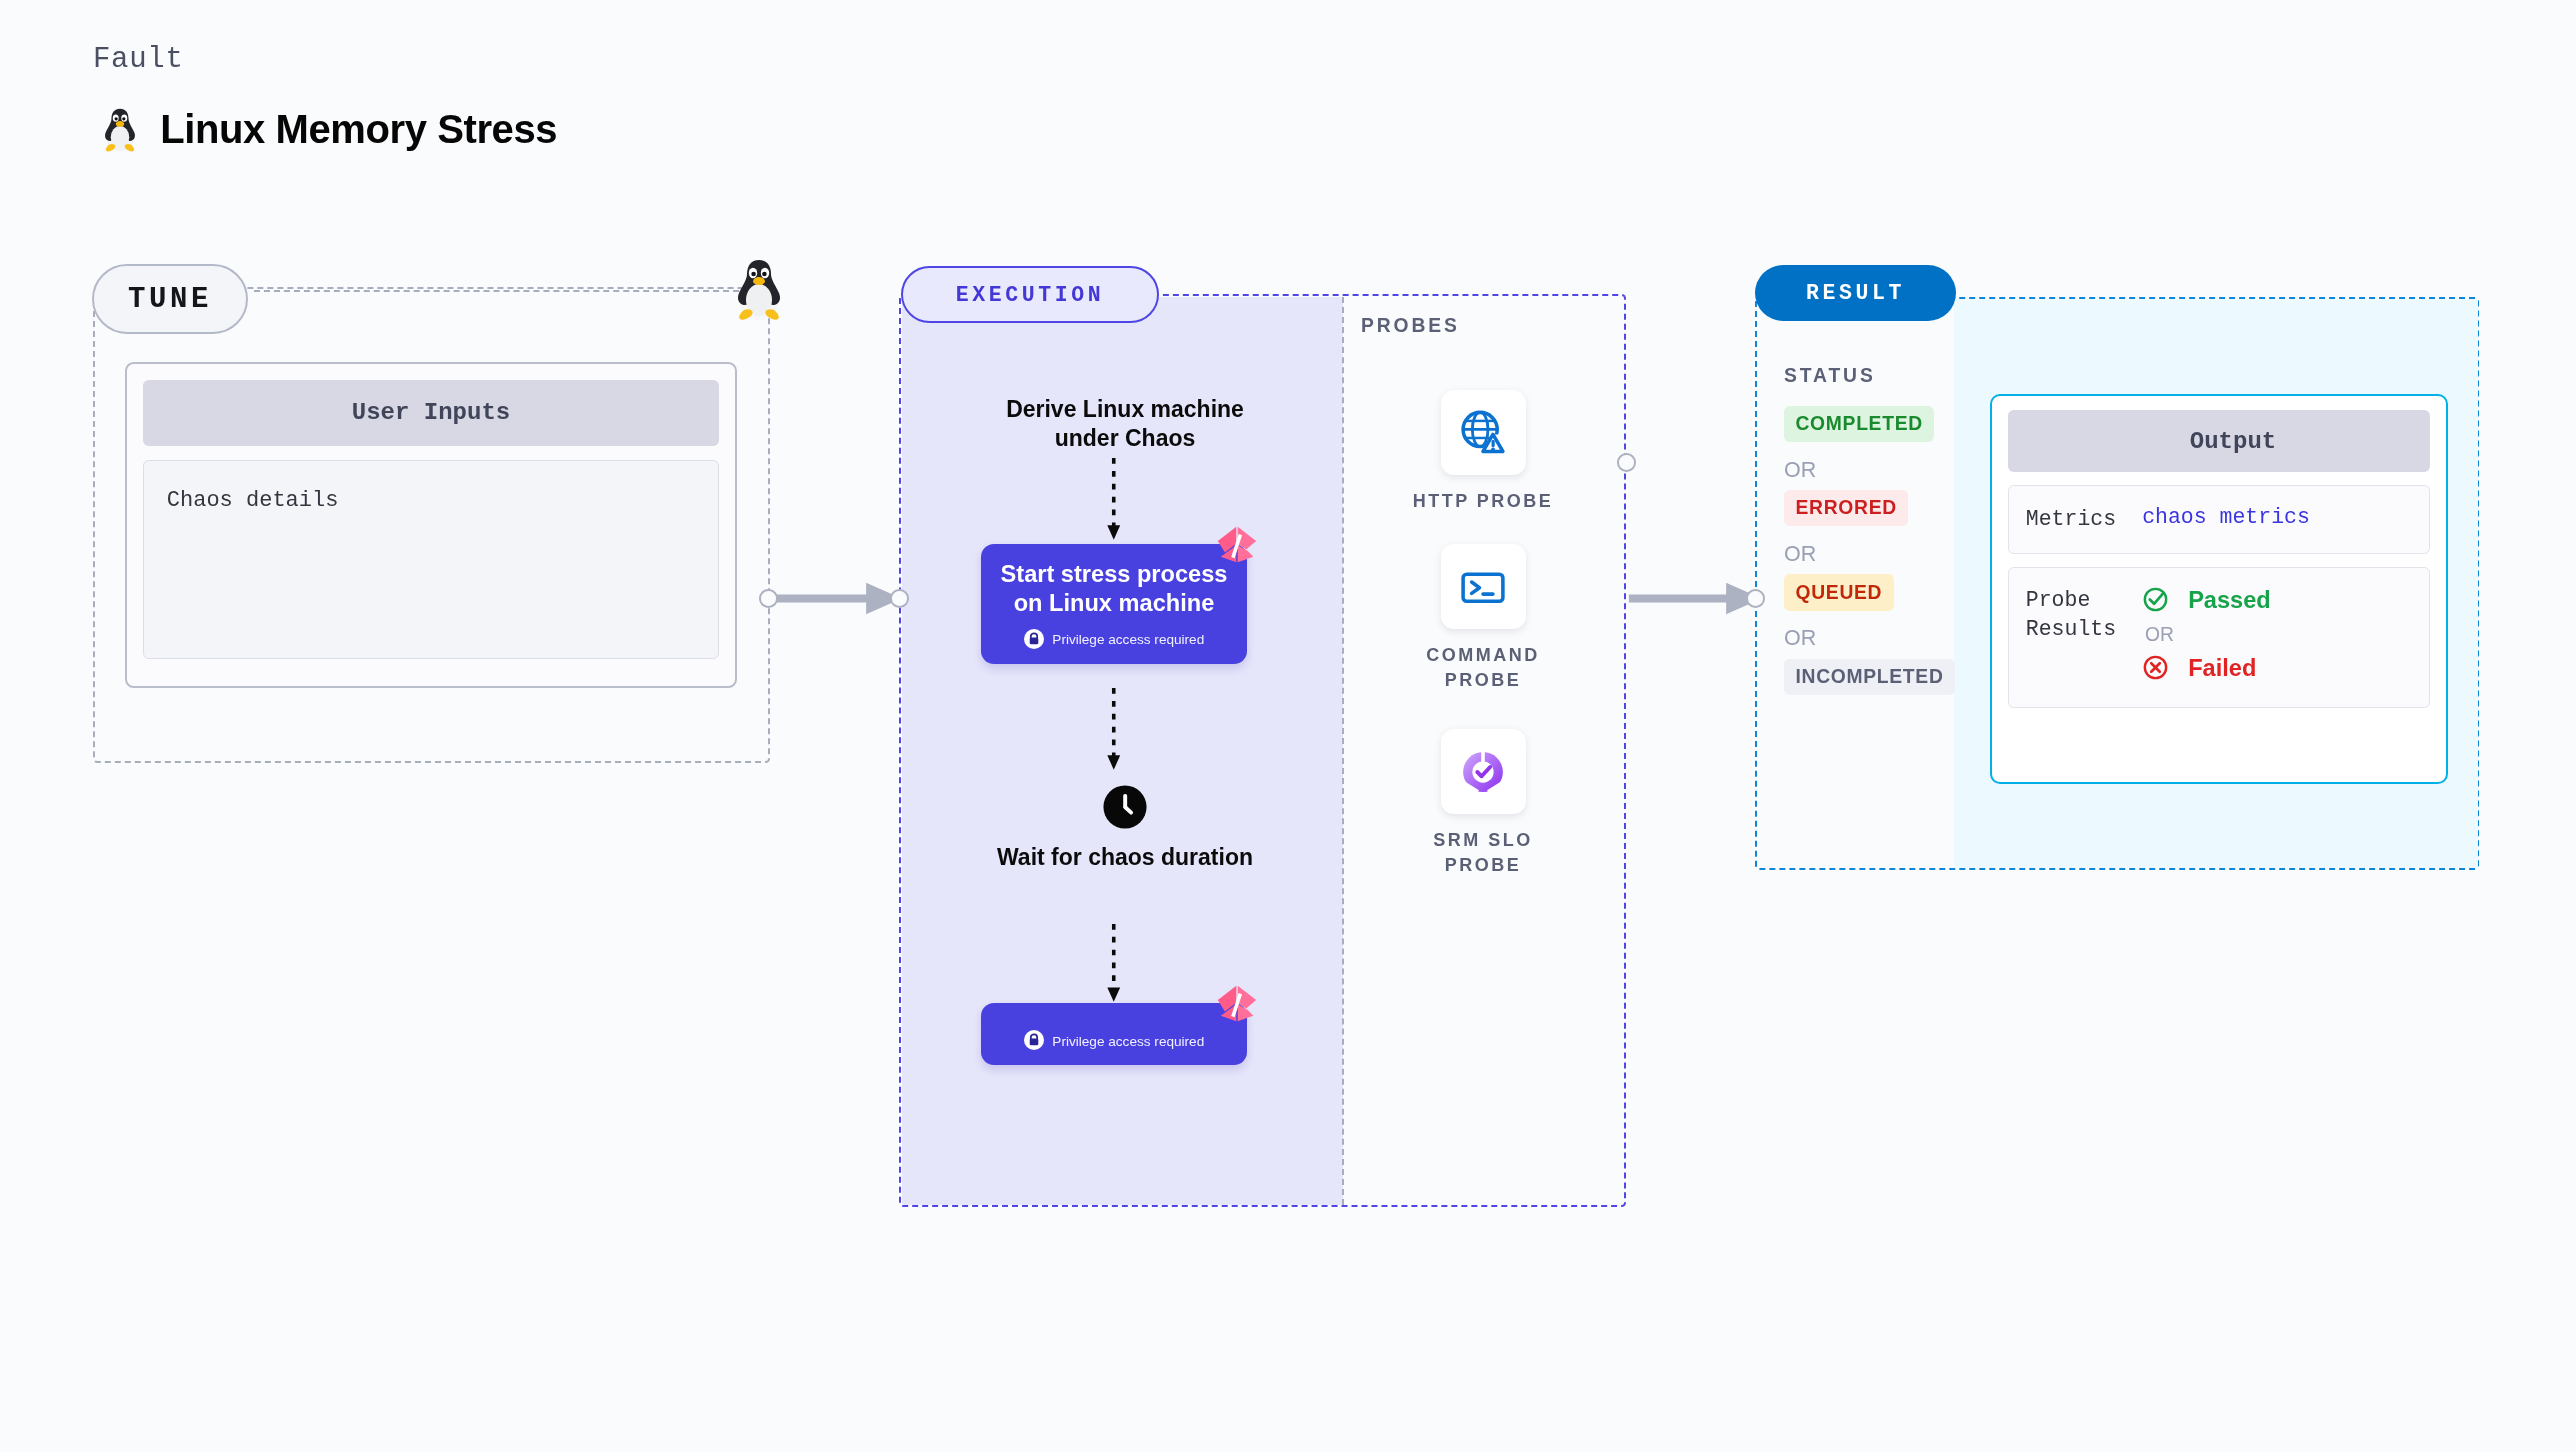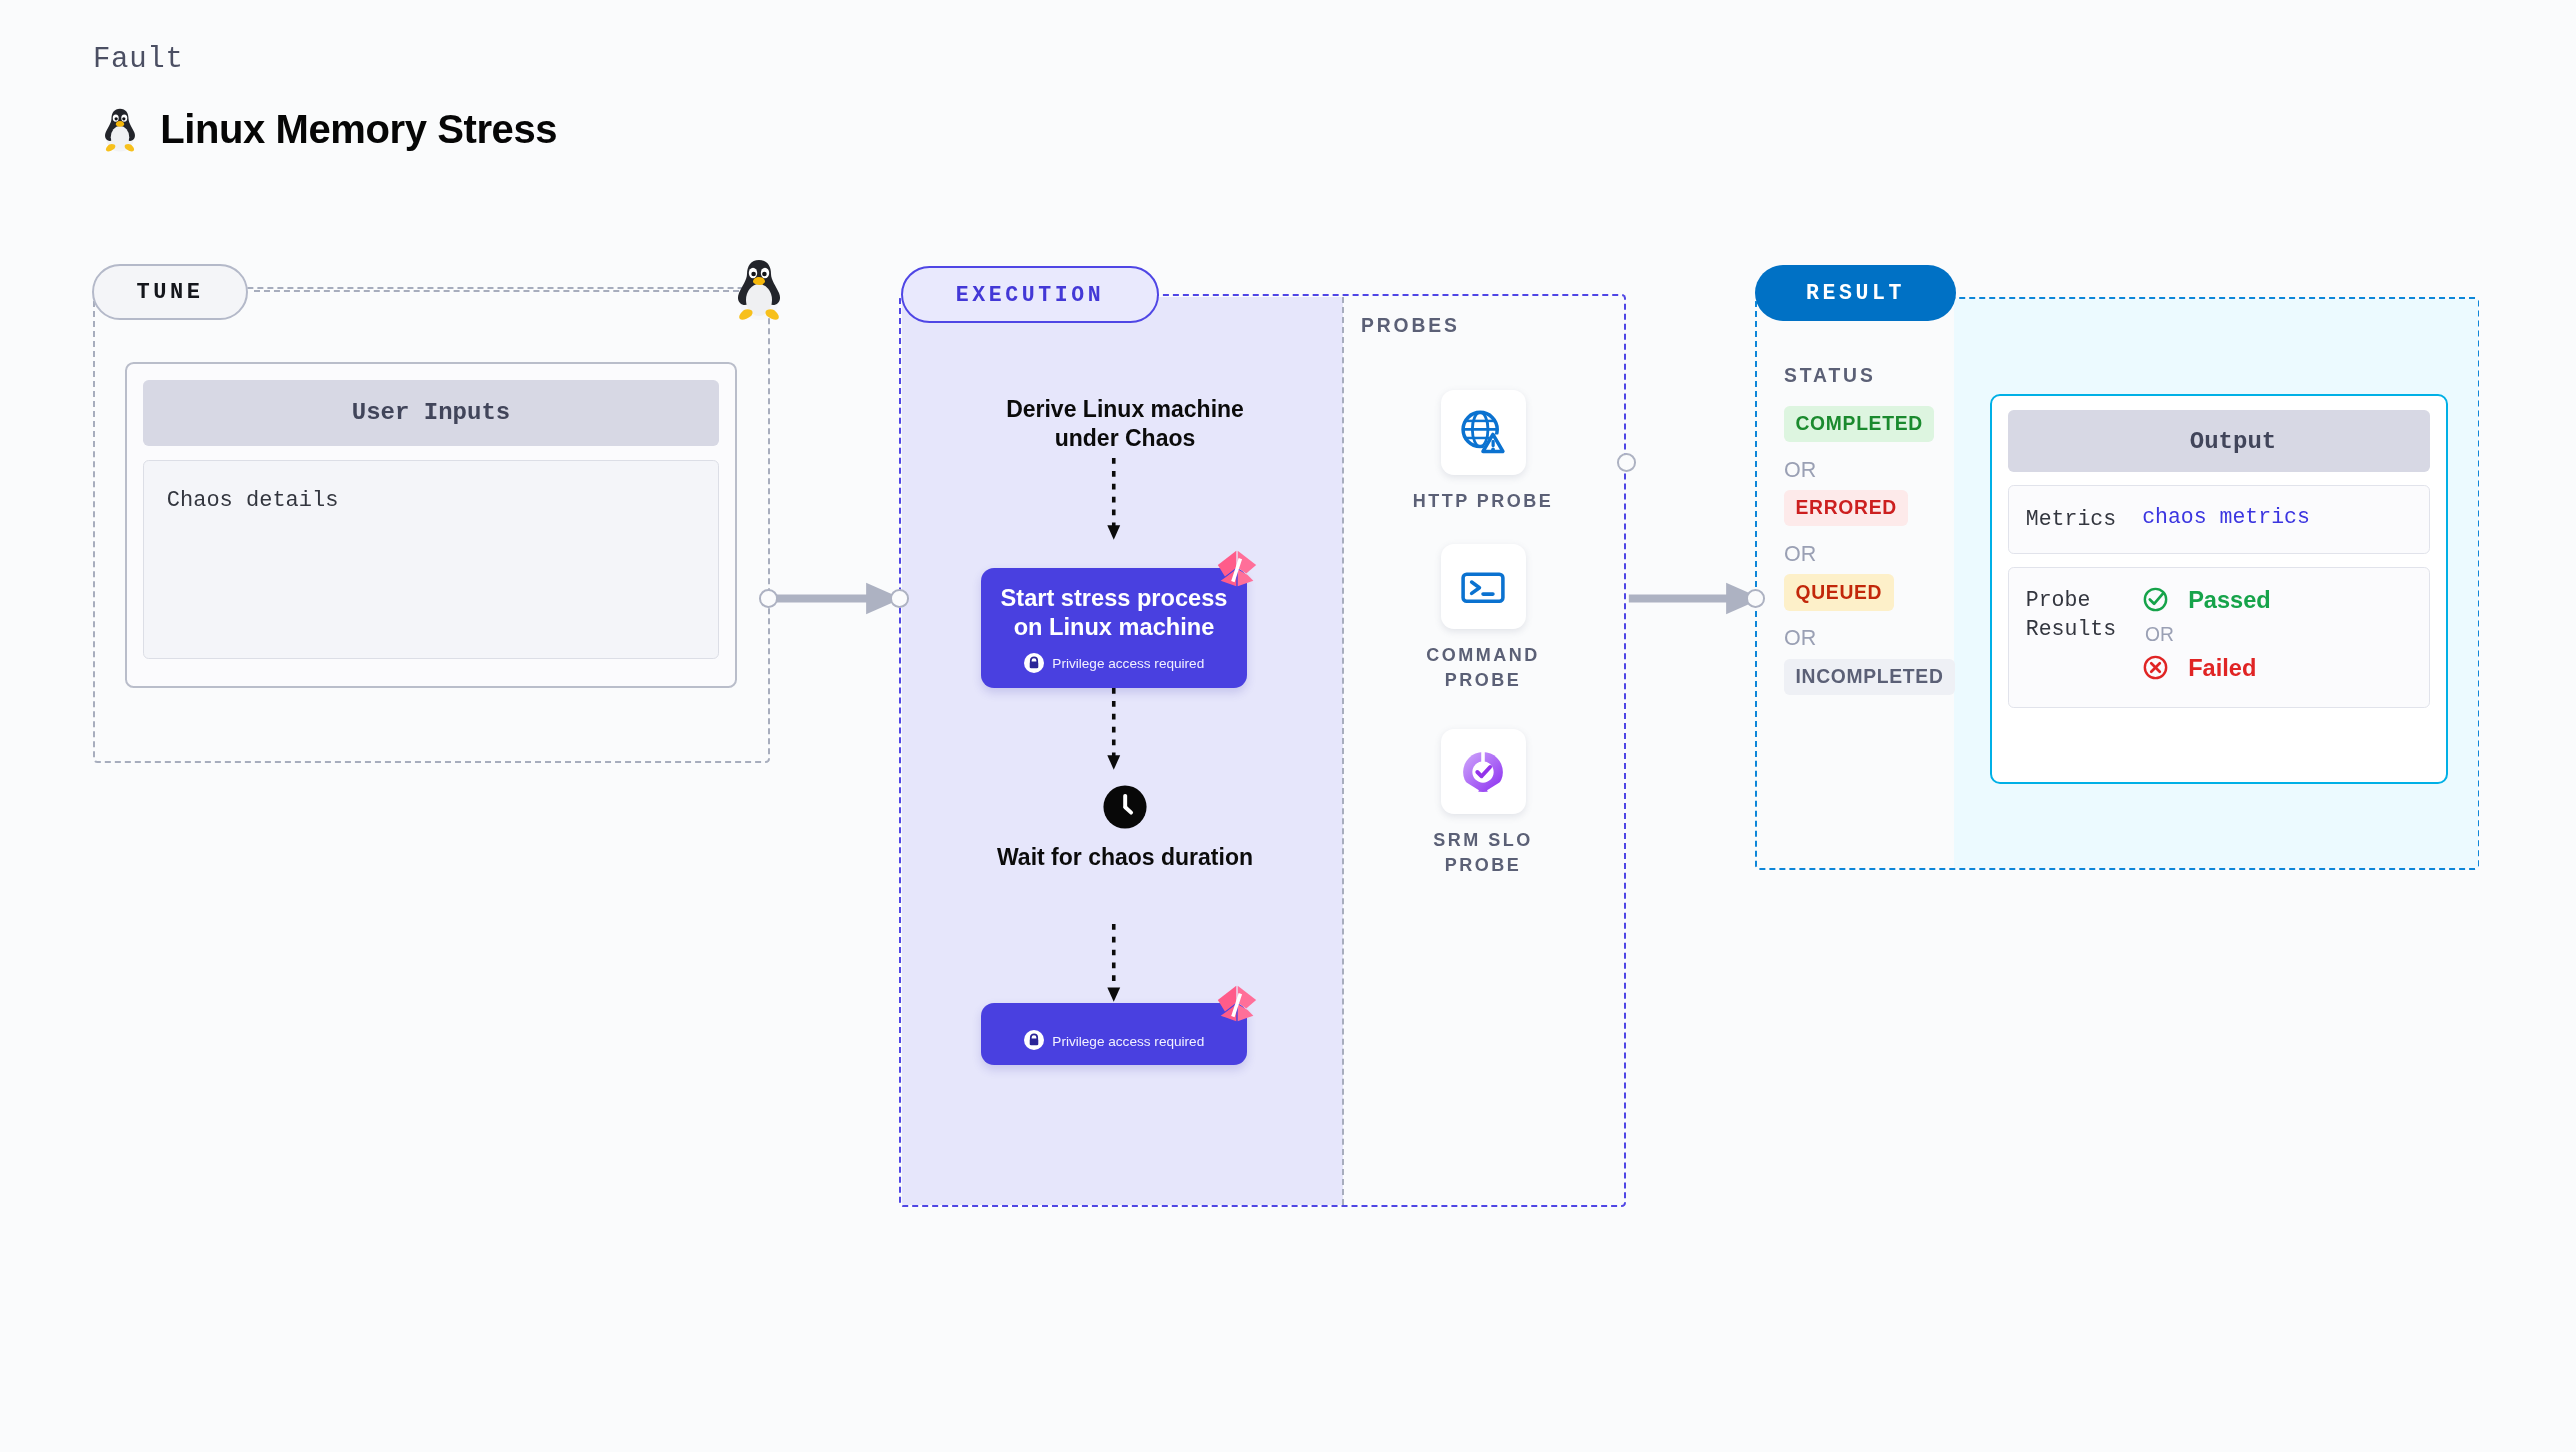--- a/index.html
+++ b/index.html
@@ -30,22 +30,22 @@
     display:flex; align-items:center; justify-content:center;
     border-radius:716px;
     font-family:"Liberation Mono", monospace;
     font-weight:bold; letter-spacing:3.6px;
     white-space:nowrap;
   }
 
   
   #tune-region { left:93px; top:287px; width:677px; height:476px;
       border:2.1px dashed #a7adbd; border-radius:4.3px; background:transparent; }
-  #tune-pill { left:92px; top:264px; width:156px; height:56px;
-      background:#f4f5f8; border:2.1px solid #b4b9c9; color:#14161c; font-size:22px; }
+  #tune-pill { left:92px; top:264px; width:156px; height:70px;
+      background:#f4f5f8; border:2.1px solid #b4b9c9; color:#14161c; font-size:29px; }
   #tune-dash-line { position:absolute; left:254px; top:290px; width:505px; height:0;
       border-top:2.1px dashed #a7adbd; z-index:2; }
   #tux-corner { position:absolute; left:731px; top:256px; z-index:7; }
 
   #user-inputs-card {
     position:absolute; left:125px; top:362px; width:612px; height:326px;
     background:#fbfbfd; border:2.1px solid #b9bdca; border-radius:8.6px;
   }
   #user-inputs-head {
     margin:15.8px 15.8px 0 15.8px; height:66px; background:#d7d8e4; border-radius:5.7px;
@@ -215,21 +215,21 @@
 
 <div class="exec-inner step-text" style="left:996px; top:395px; width:258px;">Derive Linux machine under Chaos</div>
 
 <div class="dotted-arrow" style="left:1103px; top:458px;">
   <svg width="21.5" height="86" viewBox="0 0 30 120">
     <line x1="15" y1="0" x2="15" y2="96" stroke="#0b0b0b" stroke-width="5" stroke-dasharray="8 10"></line>
     <polygon points="6,94 24,94 15,114" fill="#0b0b0b"></polygon>
   </svg>
 </div>
 
-<div class="blue-box" style="left:981px; top:568px;">
+<div class="blue-box" style="left:981px; top:544px;">
   <div class="harness-badge">
     <svg width="44" height="42" viewBox="0 0 62 58">
       <polygon points="4,22 30,2 30,26 14,38" fill="#ff5c8a"></polygon>
       <polygon points="32,2 58,22 44,34 32,26" fill="#ff6f99"></polygon>
       <polygon points="14,40 30,28 30,52 8,44" fill="#ff5c8a"></polygon>
       <polygon points="32,28 46,36 54,44 32,52" fill="#ff6f99"></polygon>
       <rect x="28" y="12" width="5" height="34" fill="#ffffff" transform="rotate(18 30 29)"></rect>
     </svg>
   </div>
   <div class="blue-box-title">Start stress process on Linux machine</div>

